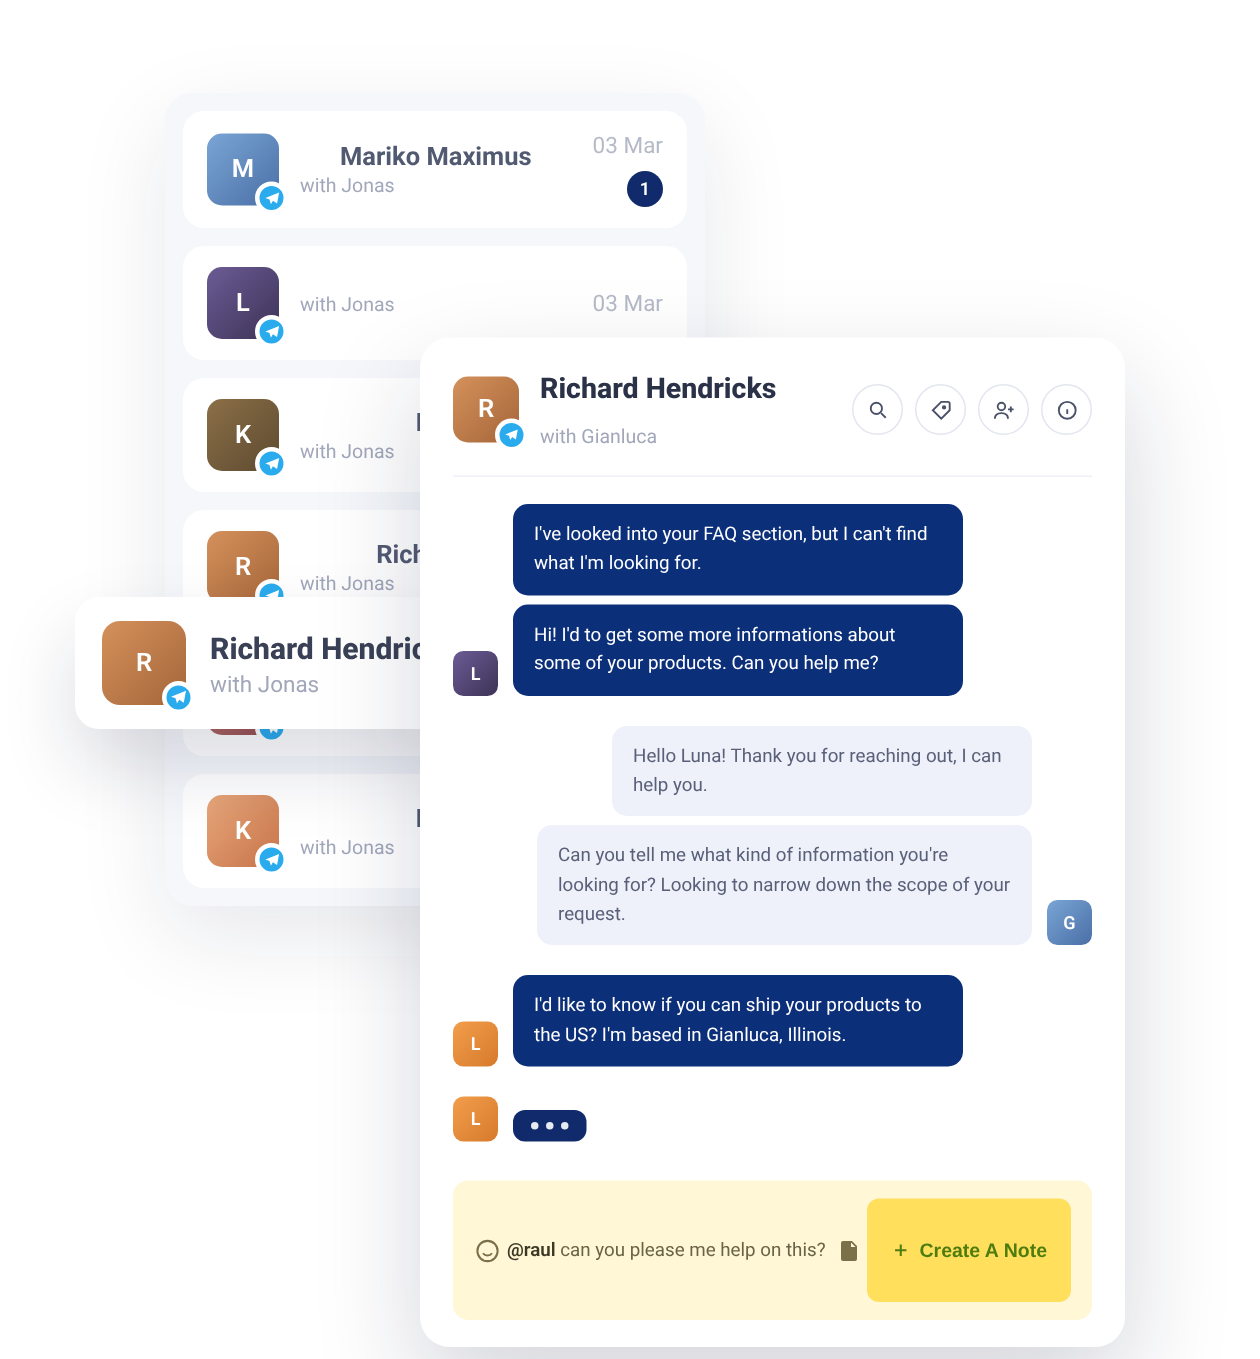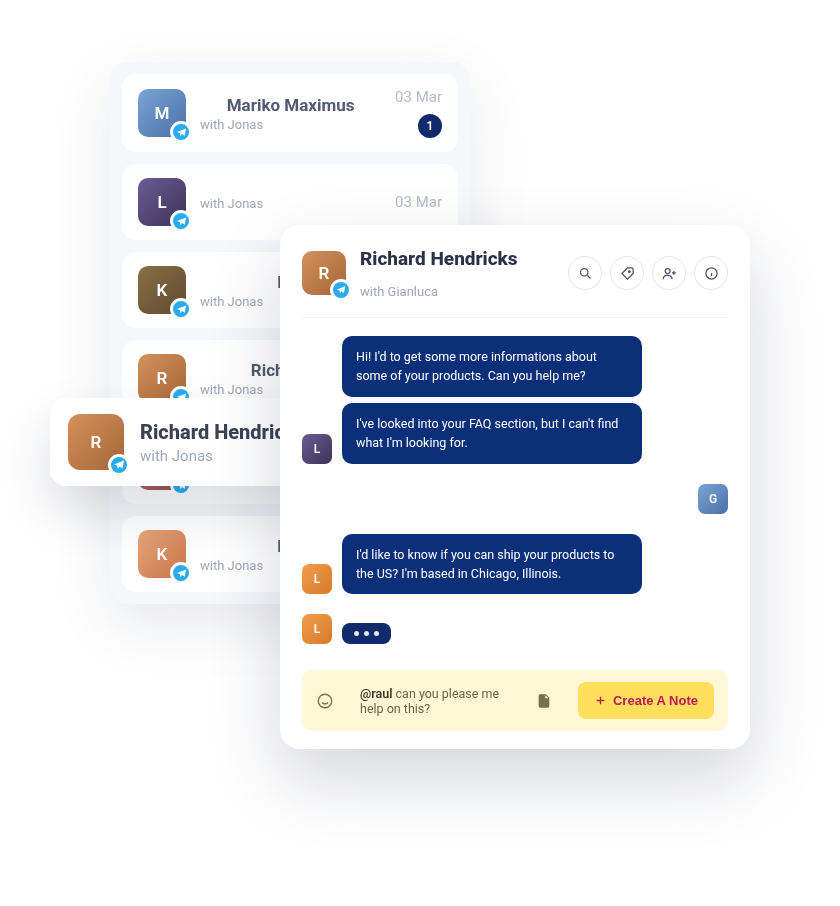--- a/index.html
+++ b/index.html
@@ -121,29 +121,29 @@
     background:#102a6b; border-radius:8px;
     padding:8px 12px; display:inline-flex; gap:5px;
   }
   .typing span { width:5px; height:5px; background:#fff; border-radius:50%; opacity:.9; }
 
   .chat-footer {
     margin-top:26px;
     background:#fff7d6;
     border-radius:10px;
     padding:12px 14px;
-    display:flex; align-items:center; gap:26px;
+    display:flex; align-items:center; gap:4px;
   }
   .note-input { flex:1; font-size:12.5px; color:#6a6446; }
   .input-mention { font-weight:600; color:#3b3826; }
   .note-btn {
-    background:#ffdf5c; color:#be185d;
+    background:#ffdf5c; color:#4d7c0f;
     border:none; border-radius:8px;
     font-size:13px; font-weight:600;
-    padding:11px 16px; cursor:pointer;
+    padding:27px 16px; cursor:pointer;
     display:flex; align-items:center; gap:6px;justify-content:space-between;
   }
   .emoji-btn, .attach-btn { cursor:pointer; color:#7a704a; display:flex; }
 
   
   .bg0{background:linear-gradient(135deg,#7aa5d6,#4a6fa5);} 
   .bg1{background:linear-gradient(135deg,#6b5b95,#3d3356);} 
   .bg2{background:linear-gradient(135deg,#8b6f47,#5d4a30);} 
   .bg3{background:linear-gradient(135deg,#d4915c,#a56538);} 
   .bg4{background:linear-gradient(135deg,#c97a7a,#8f4a4a);} 
@@ -308,37 +308,41 @@
           </svg>
         </div>
     </div>
   </div>
 
   <div class="chat-body">
 
     <div class="msg-row left">
       <div class="avatar-sm bg1">L</div>
       <div class="msg-stack">
+        <div class="bubble incoming">I've looked into your FAQ section, but I can't find what I'm looking for.</div>
         <div class="bubble incoming">Hi! I'd to get some more informations about some of your products. Can you help me?</div>
-        <div class="bubble incoming">I've looked into your FAQ section, but I can't find what I'm looking for.</div>
       </div>
     </div>
 
     <div class="row-gap"></div>
 
     <div class="msg-row right">
+      <div class="msg-stack right">
+        <div class="bubble outgoing" style="max-width:280px">Hello Luna! Thank you for reaching out, I can help you.</div>
+        <div class="bubble outgoing">Can you tell me what kind of information you're looking for? Looking to narrow down the scope of your request.</div>
+      </div>
       <div class="avatar-sm bg0">G</div>
     </div>
 
     <div class="row-gap"></div>
 
     <div class="msg-row left">
       <div class="avatar-sm bg6">L</div>
       <div class="msg-stack">
-        <div class="bubble incoming">I'd like to know if you can ship your products to the US? I'm based in Chicago, Illinois.</div>
+        <div class="bubble incoming">I'd like to know if you can ship your products to the US? I'm based in Gianluca, Illinois.</div>
       </div>
     </div>
 
     <div class="row-gap"></div>
 
     <div class="msg-row left">
       <div class="avatar-sm bg6">L</div>
       <div class="typing">
           <span></span>
           <span></span>

